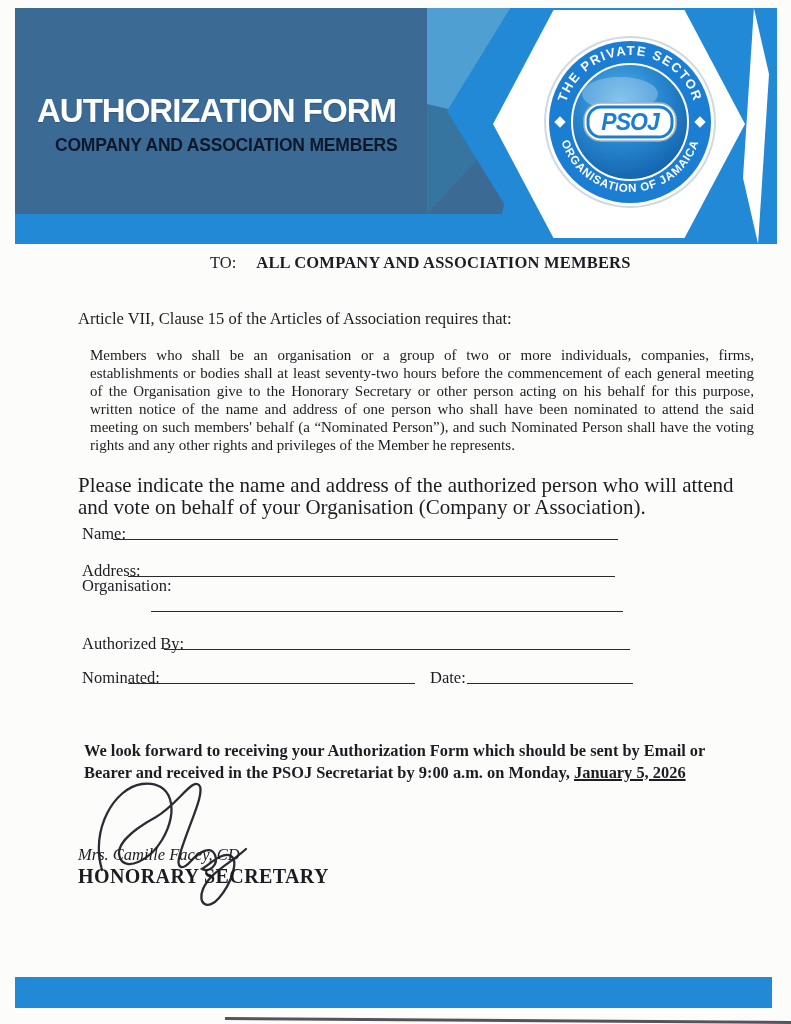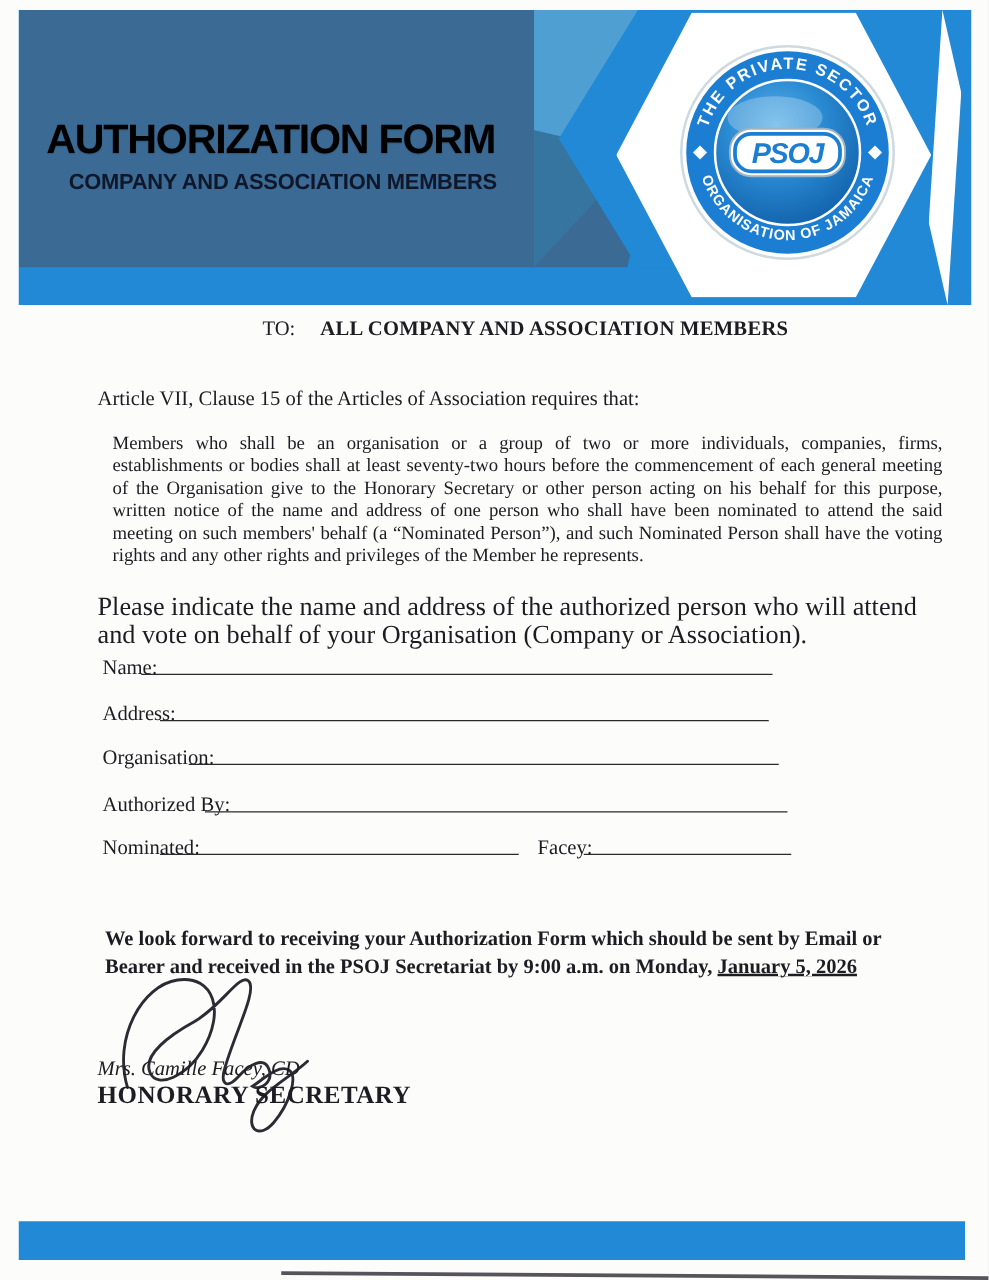--- a/index.html
+++ b/index.html
@@ -16,21 +16,21 @@
     clip-path:polygon(0 0,100% 0,100% 20%,16% 100%,0 100%);}
   .chev-dark{position:absolute;left:412px;top:96px;width:84px;height:110px;background:#35759f;
     clip-path:polygon(0 0,100% 18%,0 100%);}
   .chev-bright{position:absolute;left:432px;top:0;width:132px;height:206px;background:#2189d6;
     clip-path:polygon(48% 0,100% 0,58% 50%,100% 100%,48% 100%,0 50%);}
   .fold-right{position:absolute;right:8px;top:0;width:26px;height:236px;background:#ffffff;
     clip-path:polygon(42% 0,100% 28%,58% 100%,0 72%);}
   .hexagon{position:absolute;left:478px;top:2px;width:252px;height:228px;background:#ffffff;
     clip-path:polygon(24% 0,76% 0,100% 50%,76% 100%,24% 100%,0 50%);}
   .logo-svg{position:absolute;left:527px;top:24px;width:176px;height:180px;}
-  .banner-title{position:absolute;left:22px;top:84px;color:#000000;
+  .banner-title{position:absolute;left:22px;top:84px;color:#ffffff;
     font-family:"Liberation Sans", sans-serif;font-weight:bold;font-size:33px;letter-spacing:-1px;
     text-shadow:0 1px 1px rgba(0,0,0,.18);white-space:nowrap;}
   .banner-subtitle{position:absolute;left:40px;top:127px;color:#0f172a;
     font-family:"Liberation Sans", sans-serif;font-weight:bold;font-size:17.5px;letter-spacing:-0.2px;
     white-space:nowrap;}
   
   .to-line{position:absolute;left:210px;top:253px;font-size:16.5px;white-space:nowrap;}
   .to-line .to-value{font-weight:bold;margin-left:20px;letter-spacing:0.2px;}
   .intro{position:absolute;left:78px;top:309px;width:664px;font-size:16.5px;margin:0;}
   .clause{position:absolute;left:90px;top:346px;width:664px;font-size:15px;line-height:18px;
@@ -101,29 +101,29 @@
   <p class="intro">Article VII, Clause 15 of the Articles of Association requires that:</p>
   <p class="clause">Members who shall be an organisation or a group of two or more individuals, companies, firms, establishments or bodies shall at least seventy-two hours before the commencement of each general meeting of the Organisation give to the Honorary Secretary or other person acting on his behalf for this purpose, written notice of the name and address of one person who shall have been nominated to attend the said meeting on such members' behalf (a “Nominated Person”), and such Nominated Person shall have the voting rights and any other rights and privileges of the Member he represents.</p>
   <p class="instruction">Please indicate the name and address of the authorized person who will attend and vote on behalf of your Organisation (Company or Association).</p>
 
   <span class="field-label" style="left:82px;top:524px">Name:</span>
   <span class="field-line" style="left:113px;top:539px;width:505px"></span>
 
   <span class="field-label" style="left:82px;top:561px">Address:</span>
   <span class="field-line" style="left:128px;top:576px;width:487px"></span>
 
-  <span class="field-label" style="left:82px;top:596px">Organisation:</span>
+  <span class="field-label" style="left:82px;top:576px">Organisation:</span>
   <span class="field-line" style="left:151px;top:611px;width:472px"></span>
 
   <span class="field-label" style="left:82px;top:634px">Authorized By:</span>
   <span class="field-line" style="left:164px;top:649px;width:466px"></span>
 
   <span class="field-label" style="left:82px;top:668px">Nominated:</span>
   <span class="field-line" style="left:128px;top:683px;width:287px"></span>
-  <span class="field-label" style="left:430px;top:668px">Facey:</span>
+  <span class="field-label" style="left:430px;top:668px">Date:</span>
   <span class="field-line" style="left:467px;top:683px;width:166px"></span>
 
   <p class="closing"><span>We look forward to receiving your Authorization Form which should be sent by Email or Bearer and received in the PSOJ Secretariat by 9:00 a.m. on Monday, </span><span class="deadline">January 5, 2026</span></p>
 
   <svg class="sig-svg" viewBox="0 0 178 142">
     <path d="M22,98 C10,58 34,16 62,12 C92,8 100,38 82,68 C70,88 46,100 40,86
              C34,72 56,56 76,45 C98,32 112,6 119,13 C126,20 108,54 100,82
              C96,95 101,100 111,89 C119,80 131,73 135,83 C139,93 129,101 122,97
              C130,92 143,79 151,84 C159,89 151,112 139,126 C128,139 117,132 123,117
              C130,100 151,91 166,77" fill="none" stroke="#2b2b33" stroke-width="2.3" stroke-linecap="round"></path>

